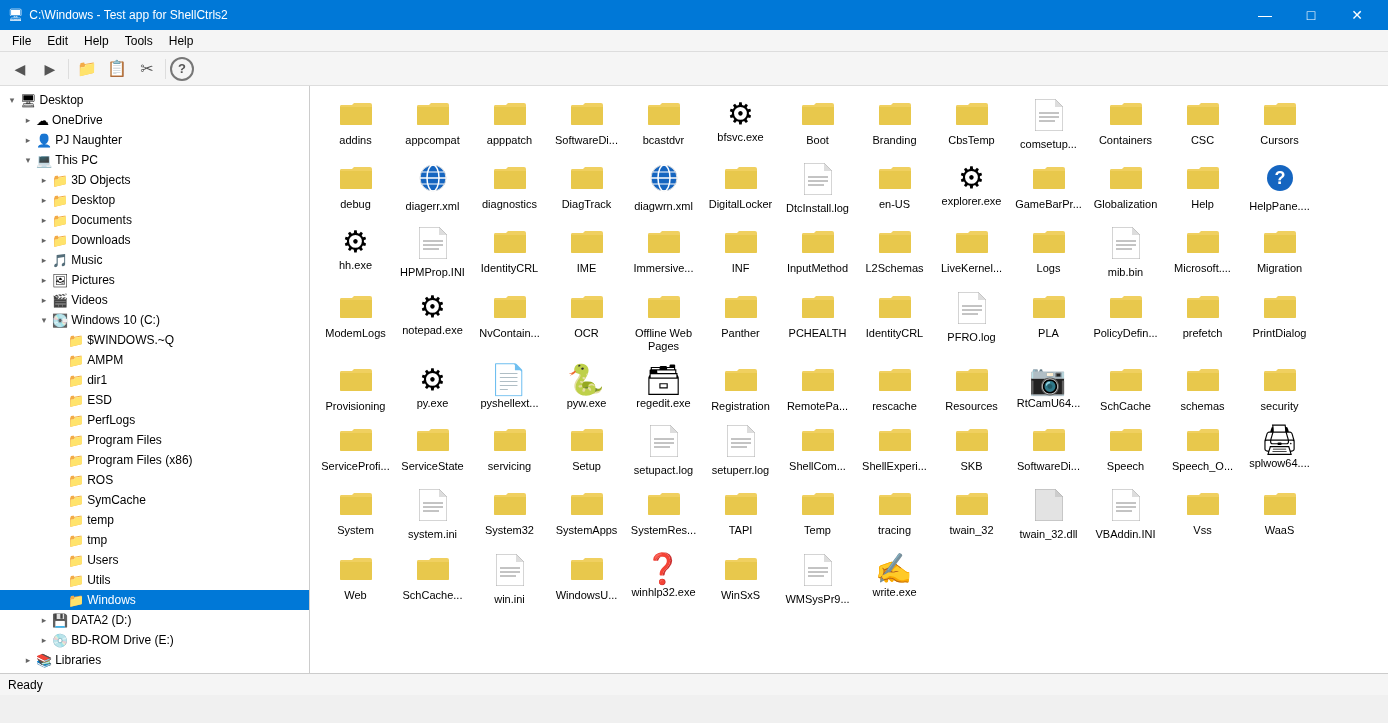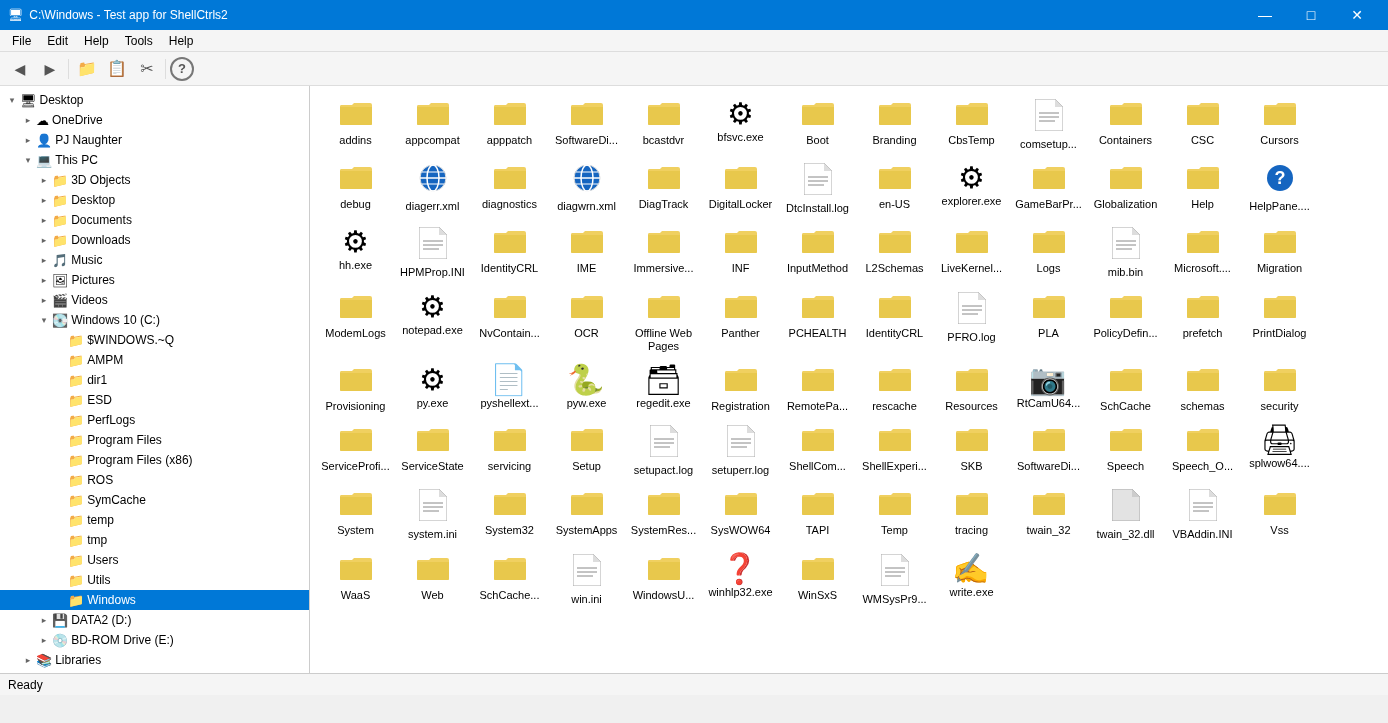--- a/index.html
+++ b/index.html
@@ -481,43 +481,43 @@
       </div>
       <div class="file-item">
         <div class="file-icon" style="font-size: 30px; line-height: 1;"><svg width="32" height="28" viewBox="0 0 32 28">
         <rect x="0" y="6" width="32" height="20" rx="2" fill="#E8C84C"></rect>
         <path d="M0 8 Q0 6 2 6 L12 6 L14 4 L30 4 Q32 4 32 6 L32 8 Z" fill="#F0D060"></path>
         <rect x="0" y="8" width="32" height="18" rx="1" fill="#E8C84C"></rect>
       </svg></div>
         <div class="file-label">diagnostics</div>
       </div>
       <div class="file-item">
+        <div class="file-icon" style="font-size: 30px; line-height: 1;"><svg width="32" height="28" viewBox="0 0 32 28">
+        <rect x="0" y="6" width="32" height="20" rx="2" fill="#E8C84C"></rect>
+        <path d="M0 8 Q0 6 2 6 L12 6 L14 4 L30 4 Q32 4 32 6 L32 8 Z" fill="#F0D060"></path>
+        <rect x="0" y="8" width="32" height="18" rx="1" fill="#E8C84C"></rect>
+      </svg></div>
+        <div class="file-label">DiagTrack</div>
+      </div>
+      <div class="file-item">
         <div class="file-icon" style="font-size: 30px; line-height: 1;"><svg width="30" height="30" viewBox="0 0 30 30">
         <circle cx="15" cy="15" r="13" fill="#1565C0" stroke="#ddd" stroke-width="1"></circle>
         <ellipse cx="15" cy="15" rx="6" ry="13" fill="none" stroke="white" stroke-width="1.5"></ellipse>
         <line x1="2" y1="15" x2="28" y2="15" stroke="white" stroke-width="1.5"></line>
         <line x1="4" y1="9" x2="26" y2="9" stroke="white" stroke-width="1"></line>
         <line x1="4" y1="21" x2="26" y2="21" stroke="white" stroke-width="1"></line>
       </svg></div>
         <div class="file-label">diagwrn.xml</div>
       </div>
       <div class="file-item">
         <div class="file-icon" style="font-size: 30px; line-height: 1;"><svg width="32" height="28" viewBox="0 0 32 28">
         <rect x="0" y="6" width="32" height="20" rx="2" fill="#E8C84C"></rect>
         <path d="M0 8 Q0 6 2 6 L12 6 L14 4 L30 4 Q32 4 32 6 L32 8 Z" fill="#F0D060"></path>
         <rect x="0" y="8" width="32" height="18" rx="1" fill="#E8C84C"></rect>
       </svg></div>
-        <div class="file-label">DiagTrack</div>
-      </div>
-      <div class="file-item">
-        <div class="file-icon" style="font-size: 30px; line-height: 1;"><svg width="32" height="28" viewBox="0 0 32 28">
-        <rect x="0" y="6" width="32" height="20" rx="2" fill="#E8C84C"></rect>
-        <path d="M0 8 Q0 6 2 6 L12 6 L14 4 L30 4 Q32 4 32 6 L32 8 Z" fill="#F0D060"></path>
-        <rect x="0" y="8" width="32" height="18" rx="1" fill="#E8C84C"></rect>
-      </svg></div>
         <div class="file-label">DigitalLocker</div>
       </div>
       <div class="file-item">
         <div class="file-icon" style="font-size: 30px; line-height: 1;"><svg width="28" height="32" viewBox="0 0 28 32">
         <path d="M0 0 L20 0 L28 8 L28 32 L0 32 Z" fill="white" stroke="#aaa" stroke-width="1"></path>
         <path d="M20 0 L20 8 L28 8 Z" fill="#ddd"></path>
         <line x1="4" y1="14" x2="24" y2="14" stroke="#888" stroke-width="1"></line>
         <line x1="4" y1="18" x2="24" y2="18" stroke="#888" stroke-width="1"></line>
         <line x1="4" y1="22" x2="20" y2="22" stroke="#888" stroke-width="1"></line>
       </svg></div>
@@ -1001,28 +1001,20 @@
         <rect x="0" y="8" width="32" height="18" rx="1" fill="#E8C84C"></rect>
       </svg></div>
         <div class="file-label">SystemRes...</div>
       </div>
       <div class="file-item">
         <div class="file-icon" style="font-size: 30px; line-height: 1;"><svg width="32" height="28" viewBox="0 0 32 28">
         <rect x="0" y="6" width="32" height="20" rx="2" fill="#E8C84C"></rect>
         <path d="M0 8 Q0 6 2 6 L12 6 L14 4 L30 4 Q32 4 32 6 L32 8 Z" fill="#F0D060"></path>
         <rect x="0" y="8" width="32" height="18" rx="1" fill="#E8C84C"></rect>
       </svg></div>
-        <div class="file-label">SysWOW64</div>
-      </div>
-      <div class="file-item">
-        <div class="file-icon" style="font-size: 30px; line-height: 1;"><svg width="32" height="28" viewBox="0 0 32 28">
-        <rect x="0" y="6" width="32" height="20" rx="2" fill="#E8C84C"></rect>
-        <path d="M0 8 Q0 6 2 6 L12 6 L14 4 L30 4 Q32 4 32 6 L32 8 Z" fill="#F0D060"></path>
-        <rect x="0" y="8" width="32" height="18" rx="1" fill="#E8C84C"></rect>
-      </svg></div>
         <div class="file-label">TAPI</div>
       </div>
       <div class="file-item">
         <div class="file-icon" style="font-size: 30px; line-height: 1;"><svg width="32" height="28" viewBox="0 0 32 28">
         <rect x="0" y="6" width="32" height="20" rx="2" fill="#E8C84C"></rect>
         <path d="M0 8 Q0 6 2 6 L12 6 L14 4 L30 4 Q32 4 32 6 L32 8 Z" fill="#F0D060"></path>
         <rect x="0" y="8" width="32" height="18" rx="1" fill="#E8C84C"></rect>
       </svg></div>
         <div class="file-label">Temp</div>
       </div>

